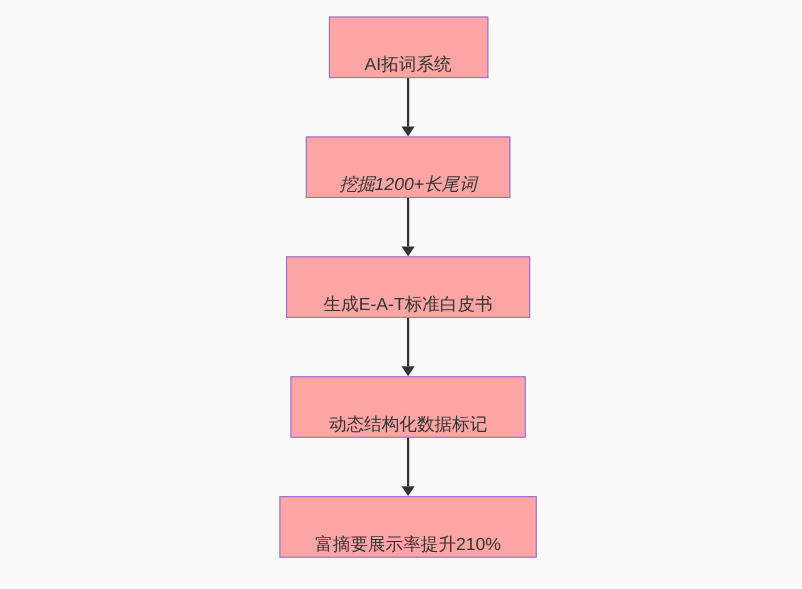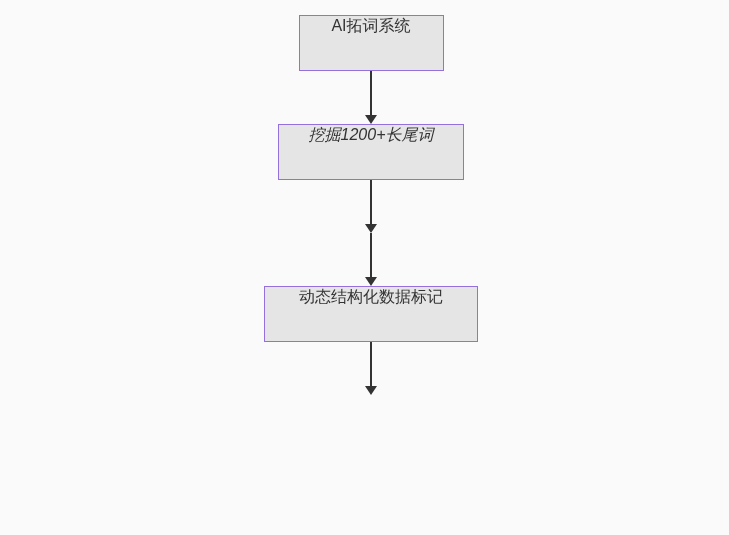--- a/index.html
+++ b/index.html
@@ -19,26 +19,26 @@
     left: 371px;
     top: 15px;
     transform: translateX(-50%);
     display: flex;
     flex-direction: column;
     align-items: center;
   }
   .flow-node {
     box-sizing: border-box;
     height: 56px;
-    background: #e5e5e5;
+    background: #fca5a5;
     border: 1px solid #9370DB;
     color: #333333;
     font-size: 16px;
     display: flex;
-    align-items: flex-start;
+    align-items: flex-end;
     justify-content: center;
     text-align: center;
     white-space: nowrap;
   }
   .flow-node.n1 { width: 145px; }
   .flow-node.n2 { width: 186px; font-style: italic; }
   .flow-node.n3 { width: 222px; }
   .flow-node.n4 { width: 214px; }
   .flow-node.n5 { width: 234px; }
   .flow-arrow {
@@ -76,29 +76,35 @@
 
   <div class="flow-node n2">
     <span>挖掘1200+长尾词</span>
   </div>
 
   <div class="flow-arrow">
     <div class="arrow-line"></div>
     <div class="arrow-head"></div>
   </div>
 
+  <div class="flow-node n3">
+    <span>生成E-A-T标准白皮书</span>
+  </div>
 
   <div class="flow-arrow">
     <div class="arrow-line"></div>
     <div class="arrow-head"></div>
   </div>
 
   <div class="flow-node n4">
     <span>动态结构化数据标记</span>
   </div>
 
   <div class="flow-arrow">
     <div class="arrow-line"></div>
     <div class="arrow-head"></div>
   </div>
 
+  <div class="flow-node n5">
+    <span>富摘要展示率提升210%</span>
+  </div>
 
 </div>
 
 </body></html>

